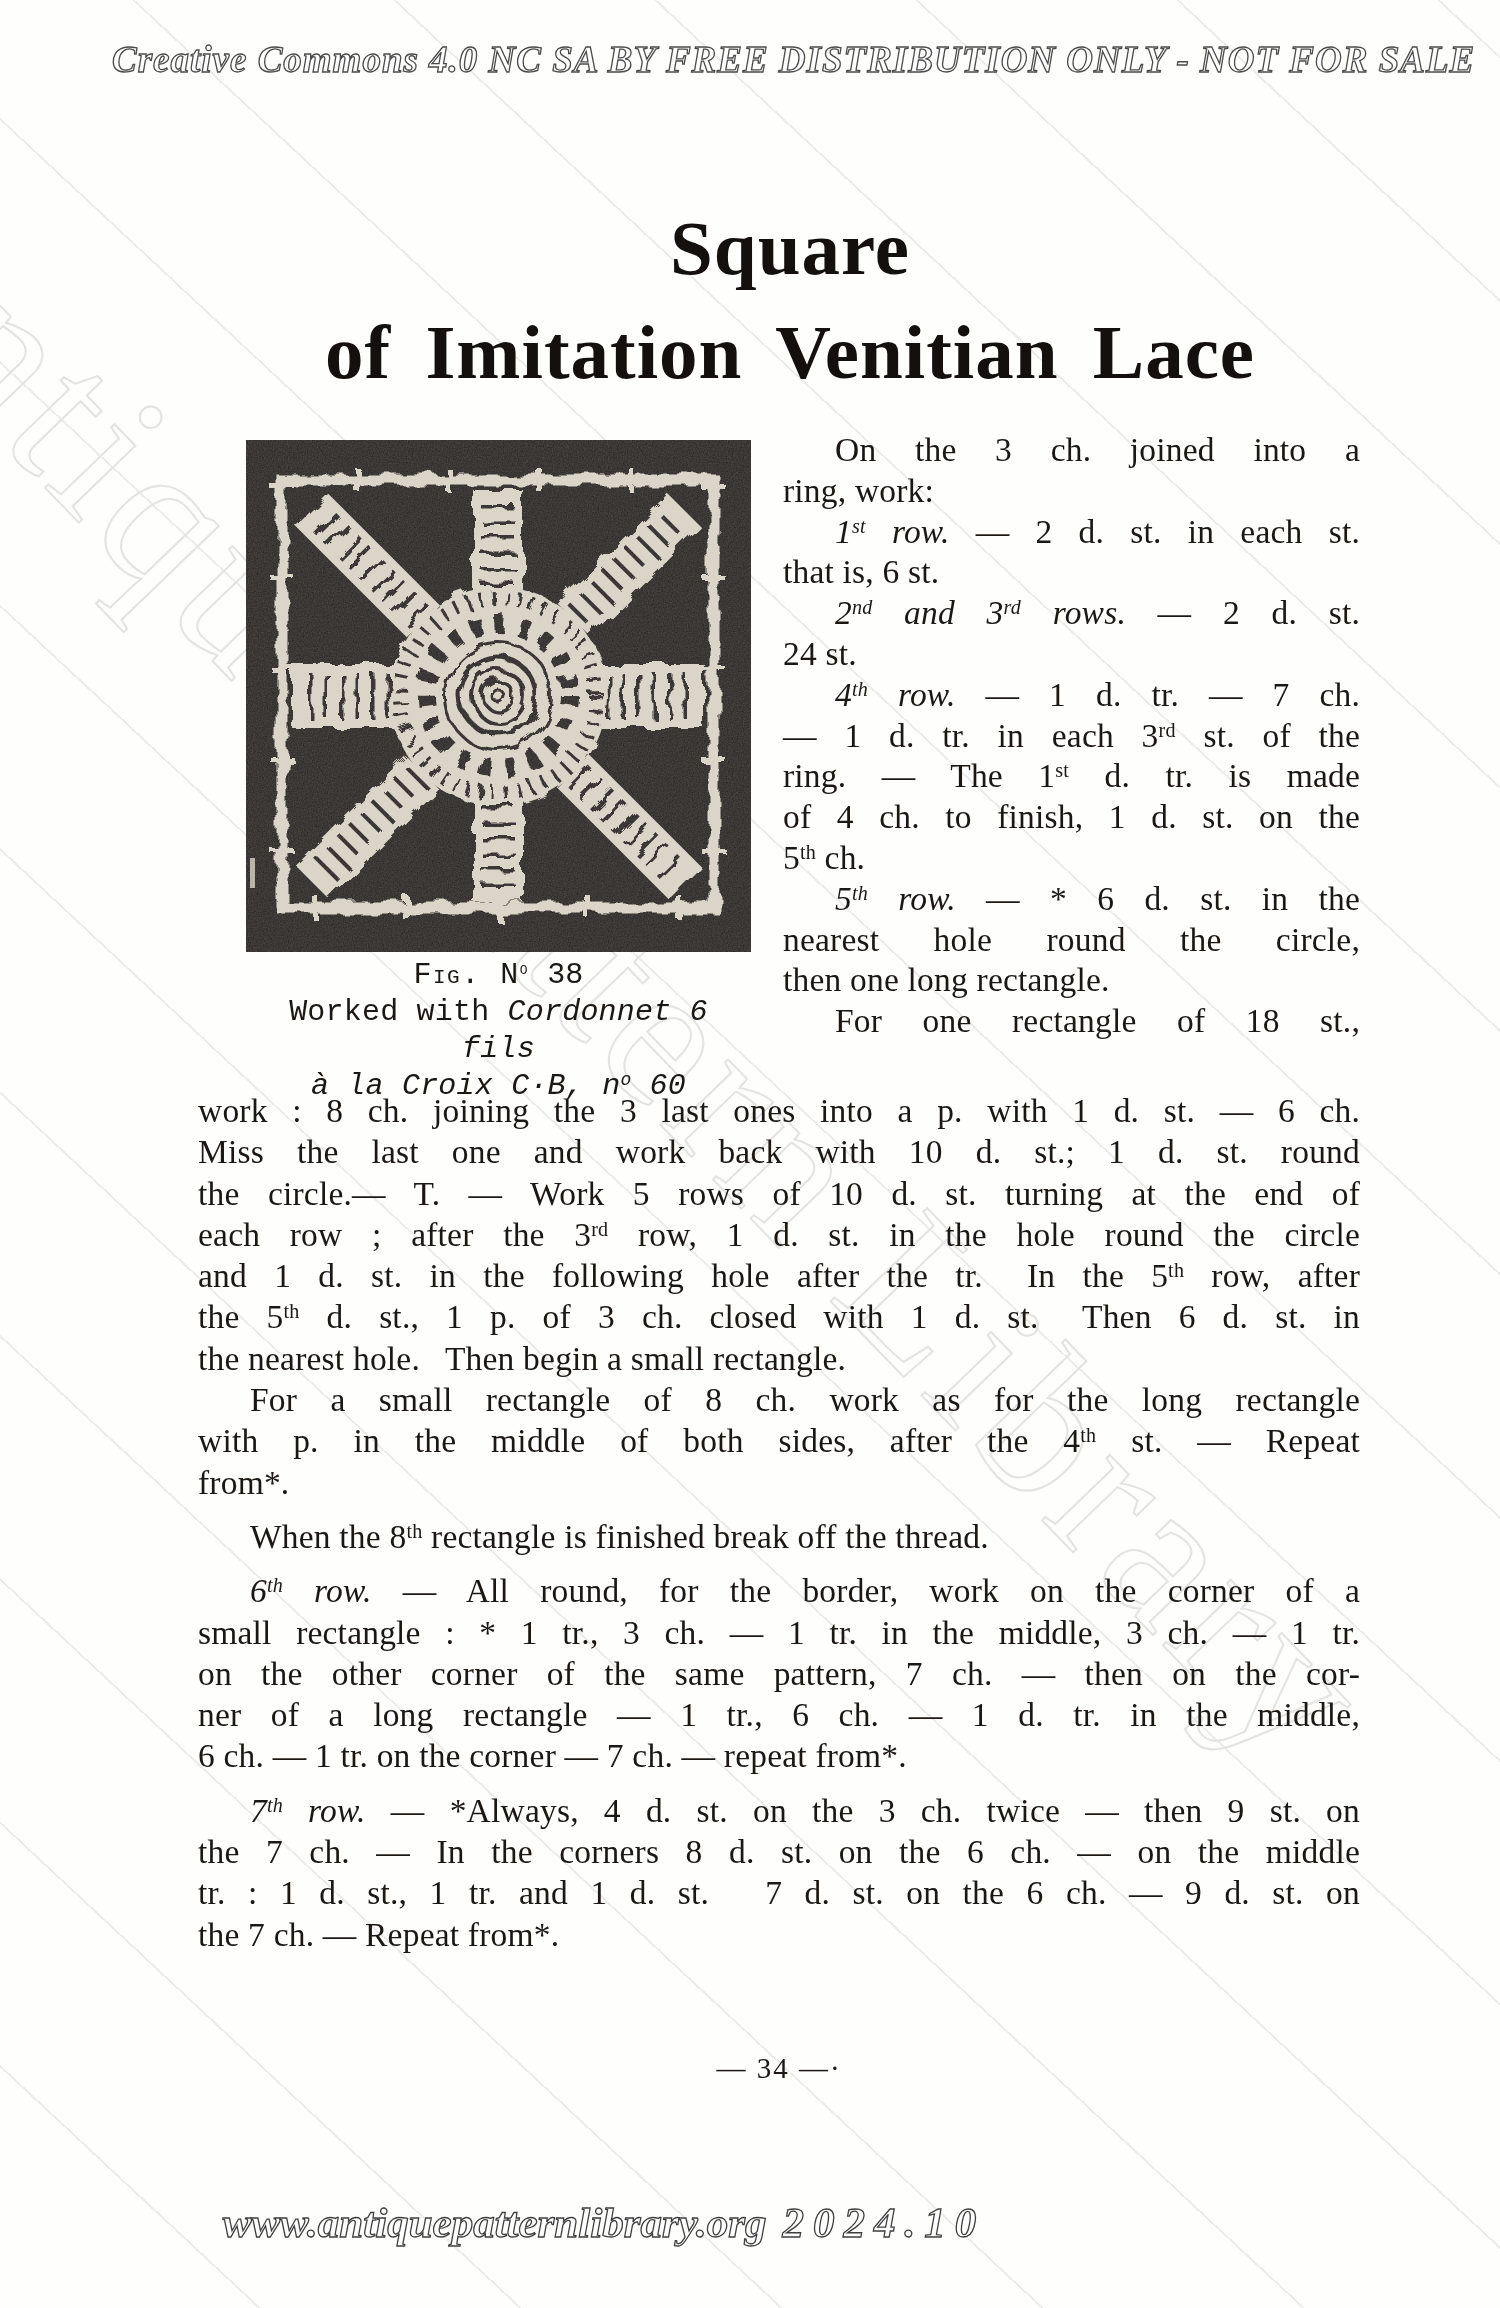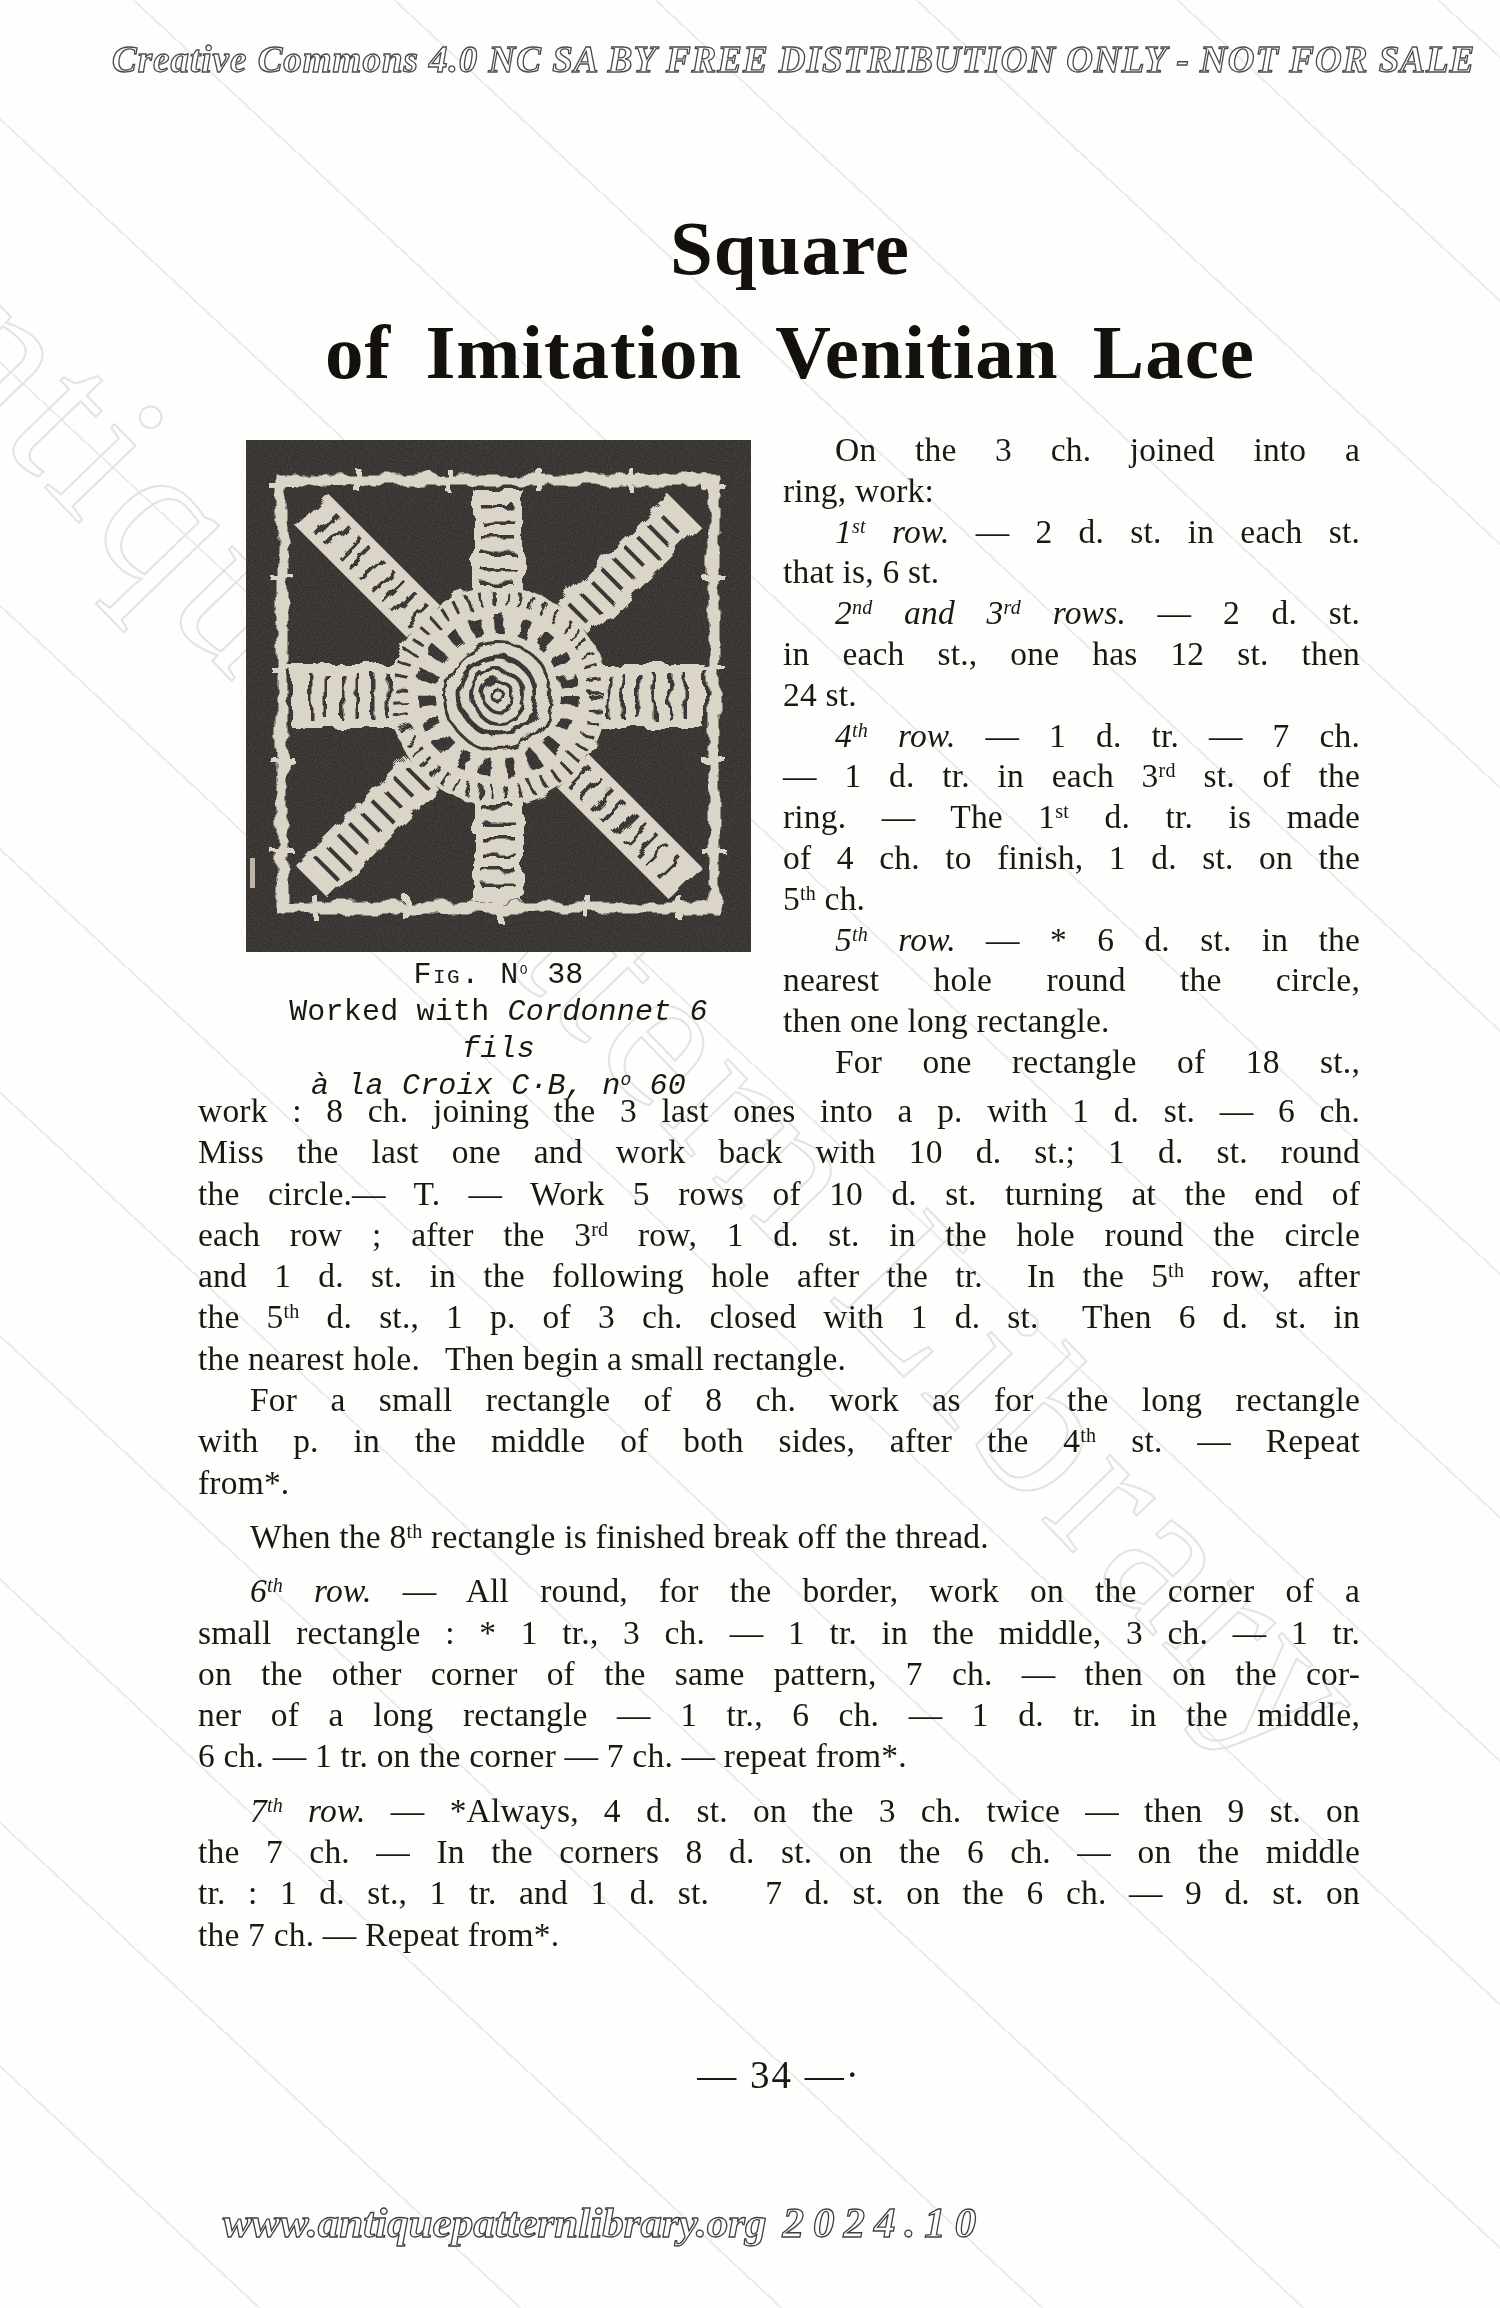--- a/index.html
+++ b/index.html
@@ -36,21 +36,21 @@
   .bodytext{position:absolute;left:198px;top:1090px;width:1162px;font-size:33.5px;line-height:41.3px;}
   .tline{text-align:justify;text-align-last:left;letter-spacing:.2px;}
   .tline.j{text-align-last:justify;}
   .tline.ind{text-indent:52px;}
   .tline.gap{margin-top:13px;}
   .it{font-style:italic;}
   .sc{font-variant:small-caps;letter-spacing:1.5px;}
   sup{font-size:.6em;line-height:0;vertical-align:baseline;position:relative;top:-.5em;}
   .pagenum{
     position:absolute;left:198px;top:2052px;width:1162px;text-align:center;
-    font-size:39px;letter-spacing:2px;
+    font-size:29px;letter-spacing:2px;
   }
   .footer{
     position:absolute;left:0;top:2198px;width:1208px;text-align:center;white-space:nowrap;
     font-size:43px;font-style:italic;font-weight:bold;
     color:#ffffff;-webkit-text-stroke:1.3px #3e3e3e;
   }
   .footer .ed{letter-spacing:9px;margin-left:16px;}
 </style>
 </head>
 <body>
@@ -127,21 +127,20 @@
       <div class="tline"><span>Worked with </span><span class="it">Cordonnet 6 fils</span></div>
       <div class="tline"><span class="it">à la Croix C·B, n</span><sup class="it">o</sup><span class="it"> 60</span></div>
     </div>
 
   <div class="rcol">
       <div class="tline j ind"><span>On the 3 ch. joined into a</span></div>
       <div class="tline"><span>ring, work:</span></div>
       <div class="tline j ind"><span class="it">1</span><sup class="it">st</sup><span class="it"> row.</span><span> — 2 d. st. in each st.</span></div>
       <div class="tline"><span>that is, 6 st.</span></div>
       <div class="tline j ind"><span class="it">2</span><sup class="it">nd</sup><span class="it"> and 3</span><sup class="it">rd</sup><span class="it"> rows.</span><span> — 2 d. st.</span></div>
-      <div class="tline j"><span>in each st., one has 12 st. then</span></div>
       <div class="tline"><span>24 st.</span></div>
       <div class="tline j ind"><span class="it">4</span><sup class="it">th</sup><span class="it"> row.</span><span> — 1 d. tr. — 7 ch.</span></div>
       <div class="tline j"><span>— 1 d. tr. in each 3</span><sup>rd</sup><span> st. of the</span></div>
       <div class="tline j"><span>ring. — The 1</span><sup>st</sup><span> d. tr. is made</span></div>
       <div class="tline j"><span>of 4 ch. to finish, 1 d. st. on the</span></div>
       <div class="tline"><span>5</span><sup>th</sup><span> ch.</span></div>
       <div class="tline j ind"><span class="it">5</span><sup class="it">th</sup><span class="it"> row.</span><span> — * 6 d. st. in the</span></div>
       <div class="tline j"><span>nearest hole round the circle,</span></div>
       <div class="tline"><span>then one long rectangle.</span></div>
       <div class="tline j ind"><span>For one rectangle of 18 st.,</span></div>

